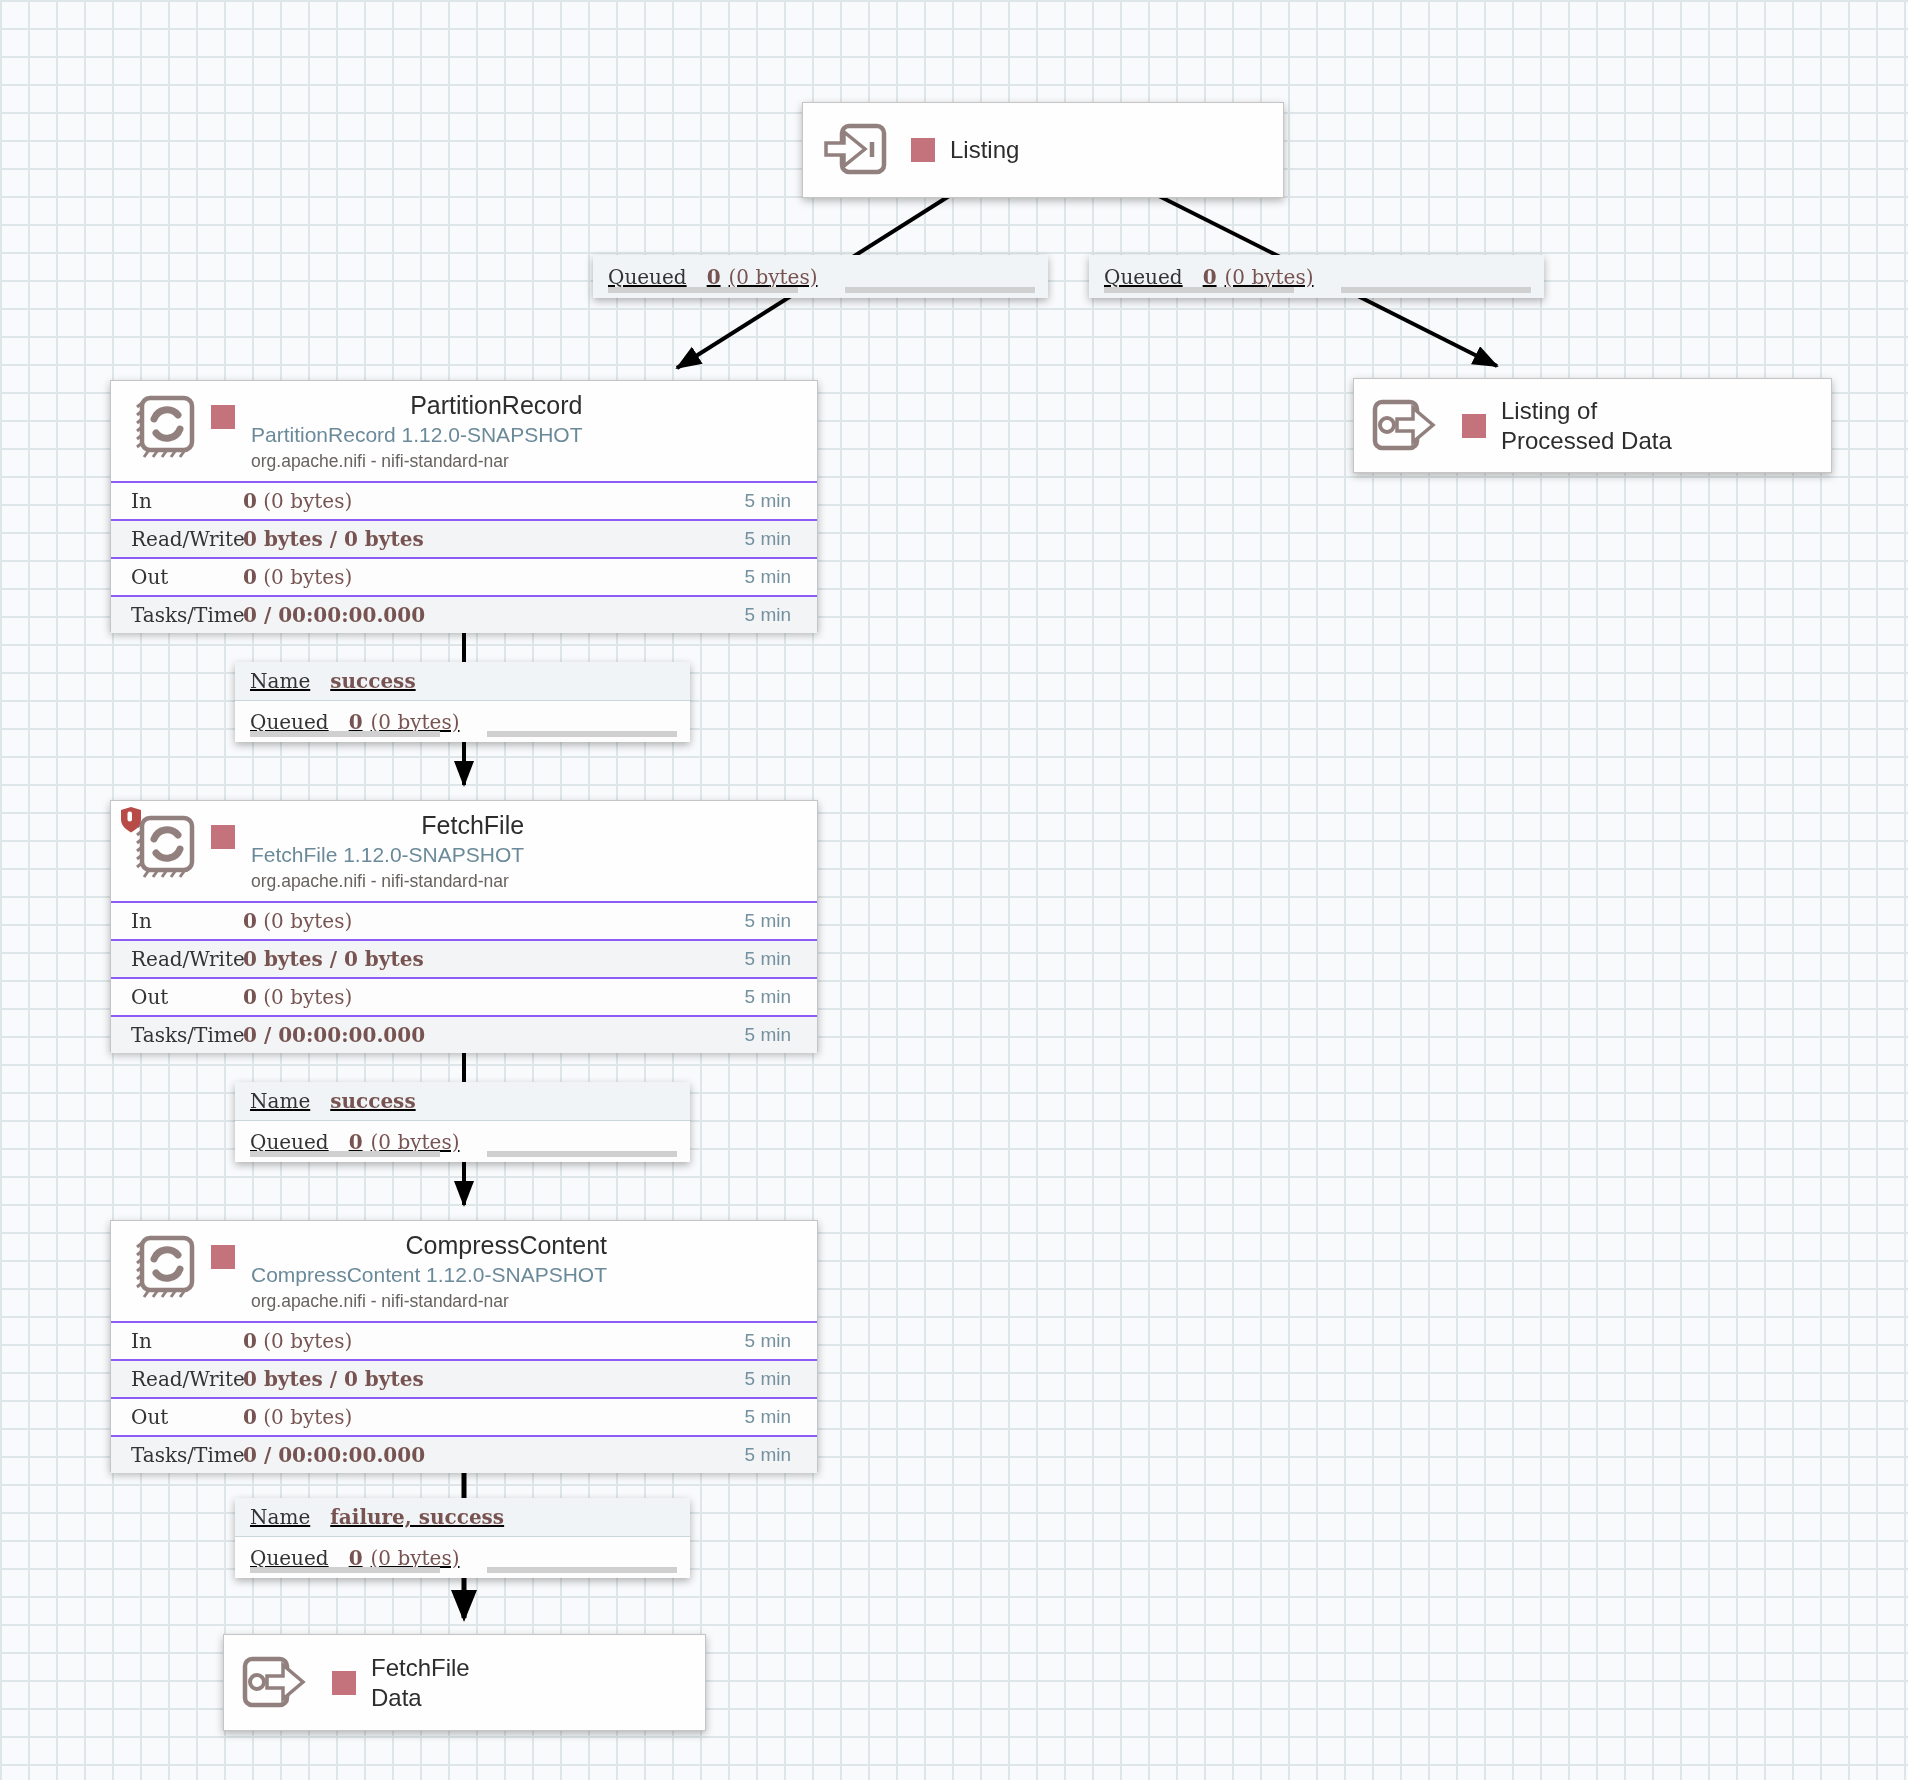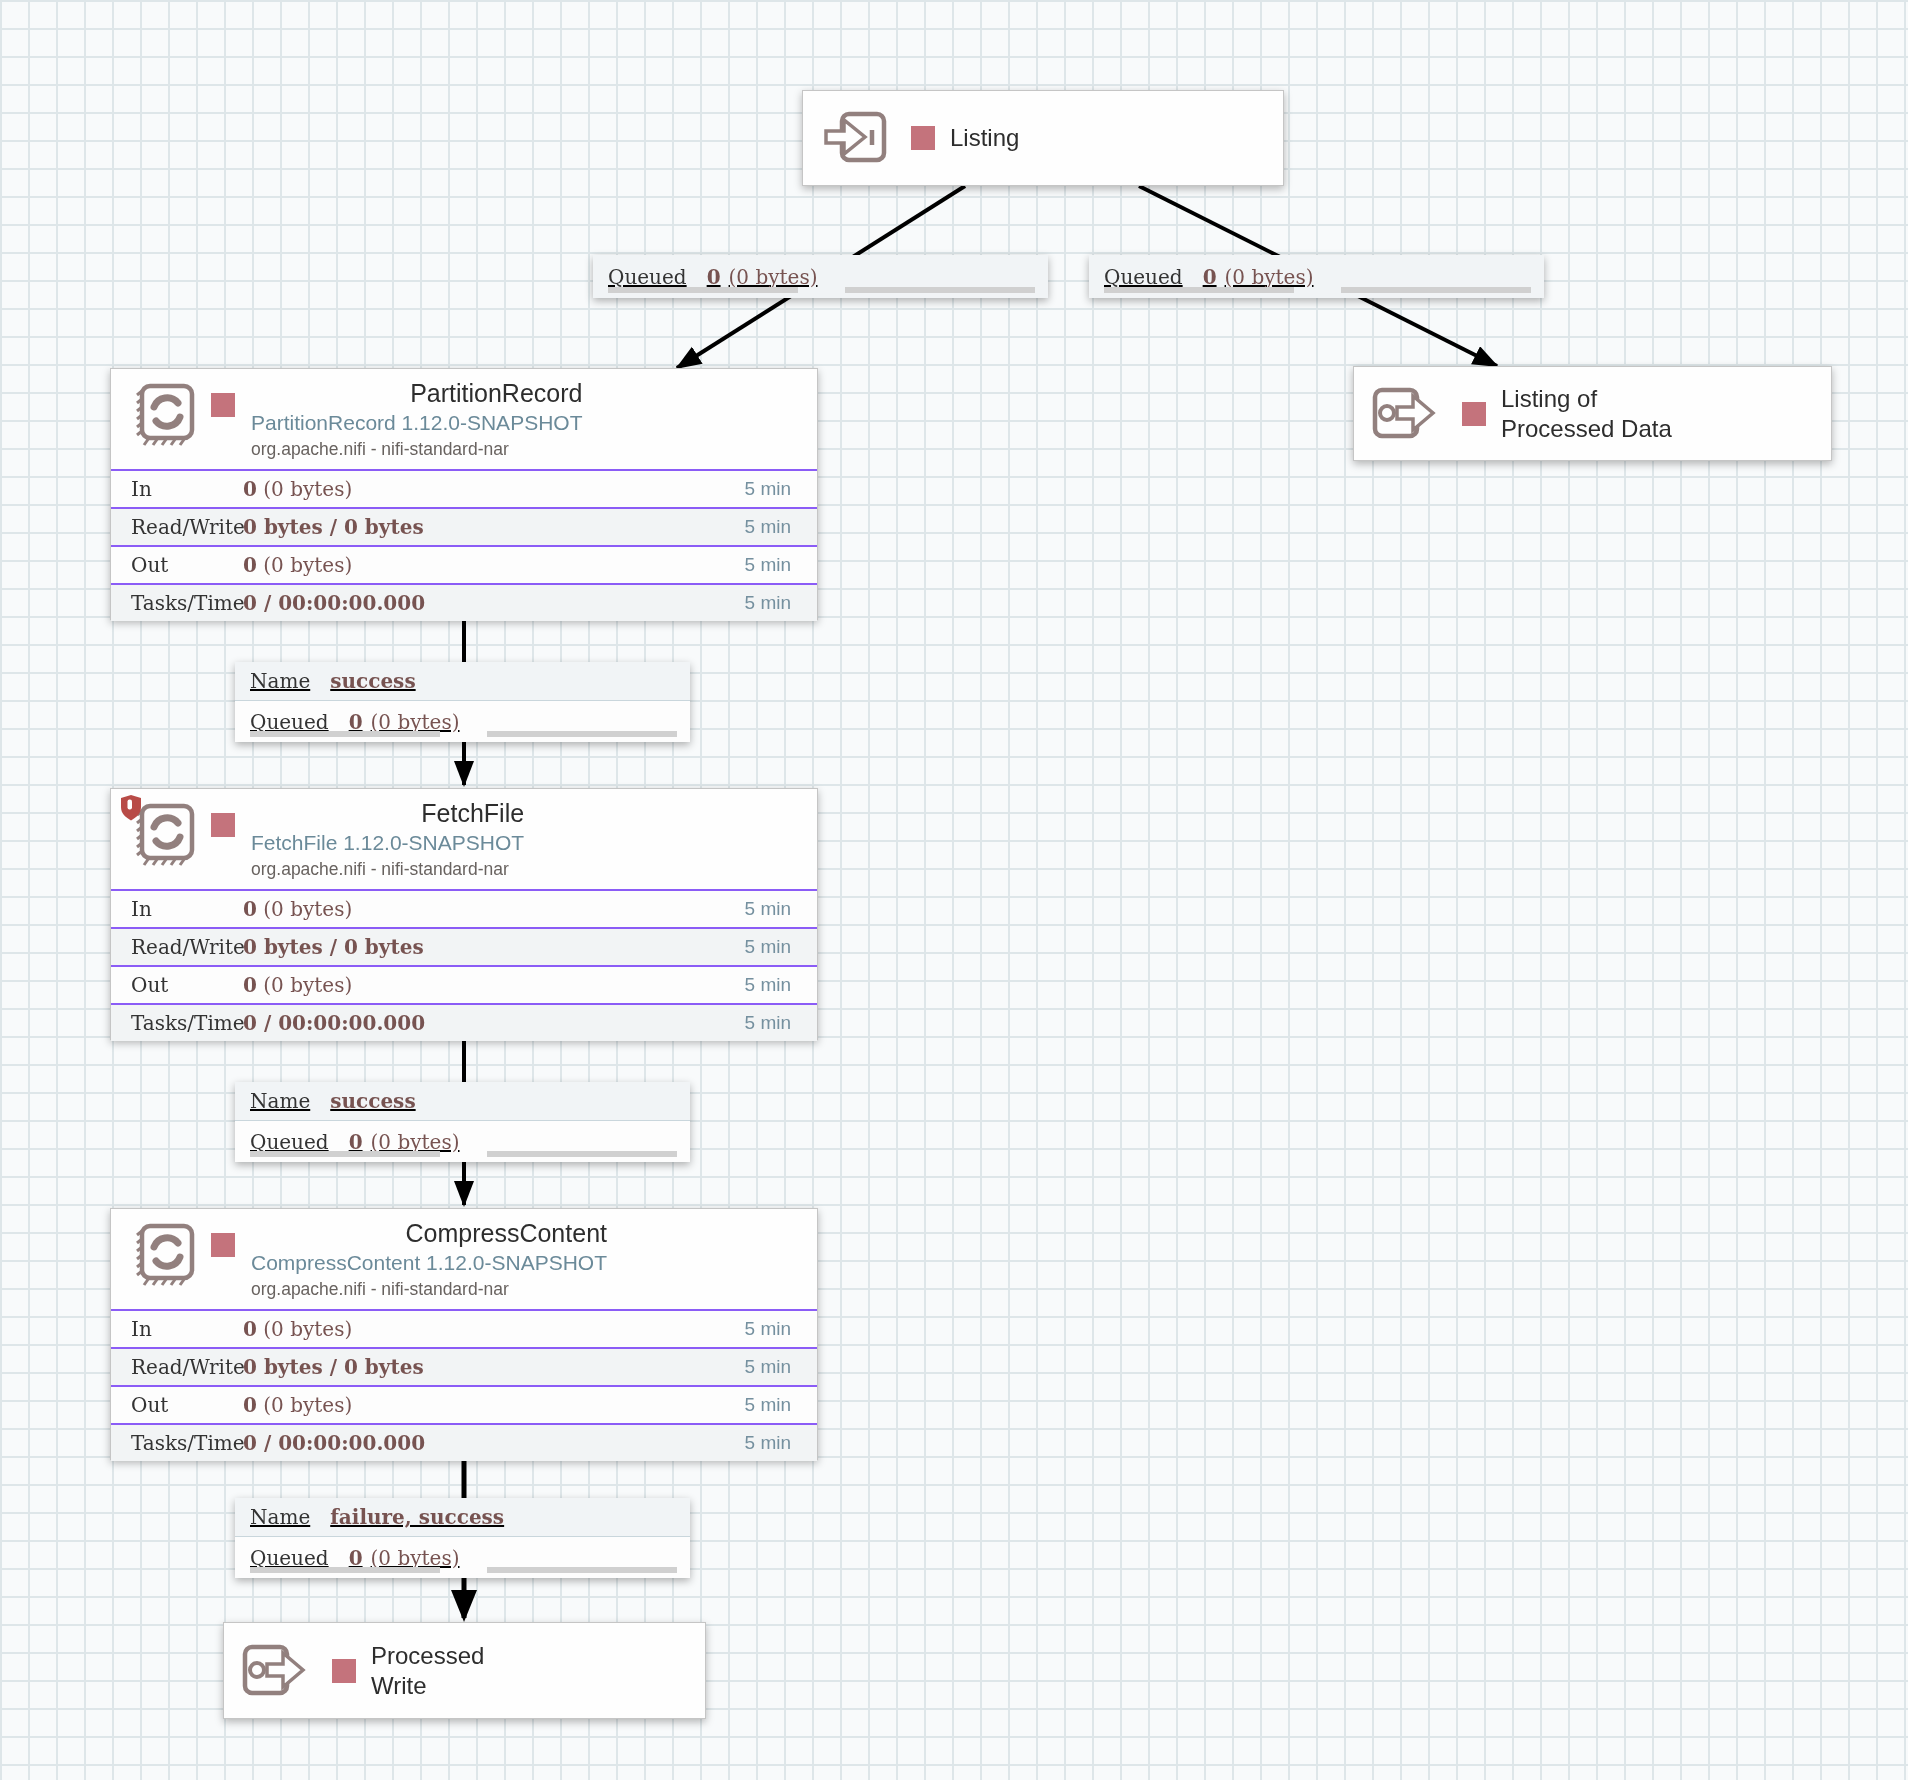--- a/index.html
+++ b/index.html
@@ -15,20 +15,21 @@
     background-image:
       linear-gradient(to right,#dee6e9 2px,transparent 2px),
       linear-gradient(to bottom,#dee6e9 2px,transparent 2px);
     background-size:28px 28px;
   }
   #edges{position:absolute;left:0;top:0;z-index:1;}
   .comp{
     position:absolute;z-index:2;background:#fefefe;
     border:1px solid #c5c5c5;box-shadow:0 3px 8px rgba(0,0,0,.28);
     box-sizing:border-box;
+    margin-top:12px;
   }
   
   .port{display:flex;align-items:center;}
   .port .picon{flex:0 0 auto;margin-left:18px;}
   .status-square{width:24px;height:24px;background:var(--stopped);flex:0 0 auto;}
   .port .status-square{margin-left:24px;}
   .port .ptitle{
     margin-left:15px;font-size:24px;line-height:30px;color:var(--title);
   }
   .ptitle.wrap-narrow{width:135px;}
@@ -345,16 +346,16 @@
 
   <div class="comp port" style="left:223px;top:1622px;width:483px;height:97px;">
     <span class="picon">
       <svg class="iconsvg" width="66" height="58" viewBox="0 0 66 58">
         <rect x="3" y="5" width="42" height="46" rx="7" fill="none" stroke="var(--icon)" stroke-width="4.5"></rect>
         <circle cx="15" cy="28" r="7" fill="none" stroke="var(--icon)" stroke-width="4"></circle>
         <polygon points="25,22 41,22 41,11 61,28 41,45 41,34 25,34" fill="#fefefe" stroke="var(--icon)" stroke-width="3.5"></polygon>
       </svg>
     </span>
     <span class="status-square"></span>
-    <span class="ptitle wrap-narrow">Processed Write</span>
+    <span class="ptitle wrap-narrow">FetchFile Data</span>
   </div>
 
 </div>
 
 </body></html>

